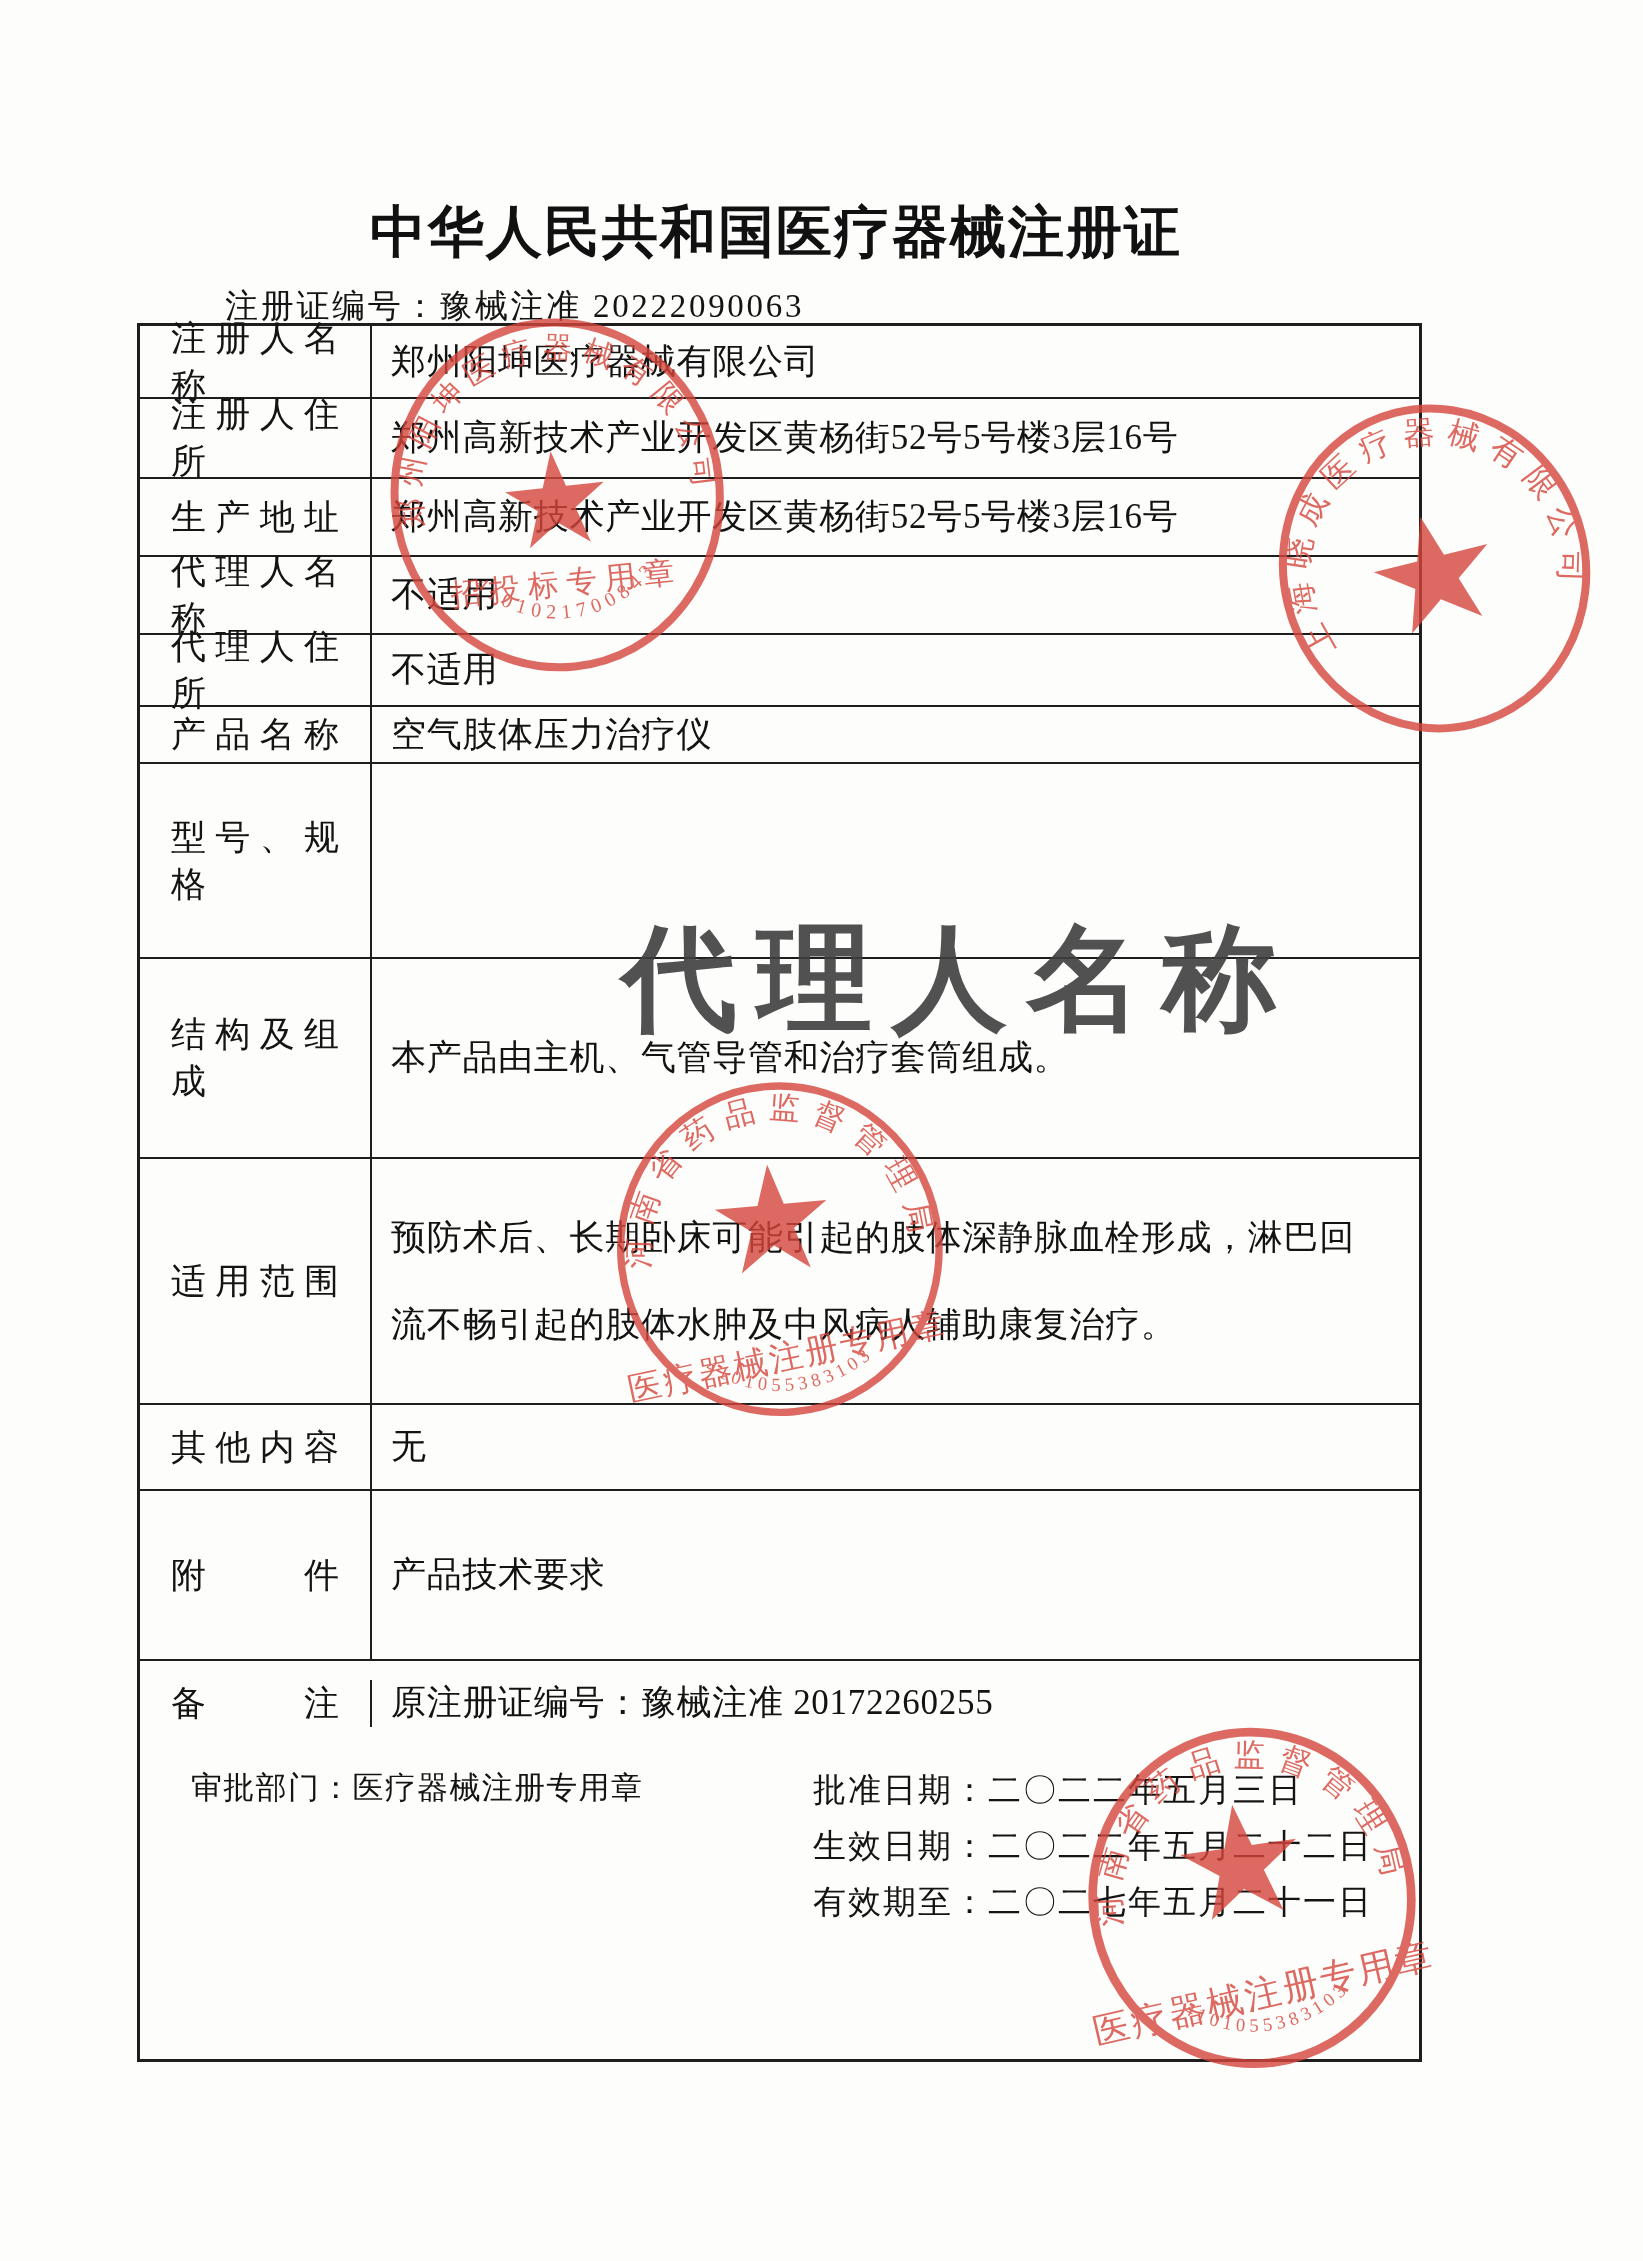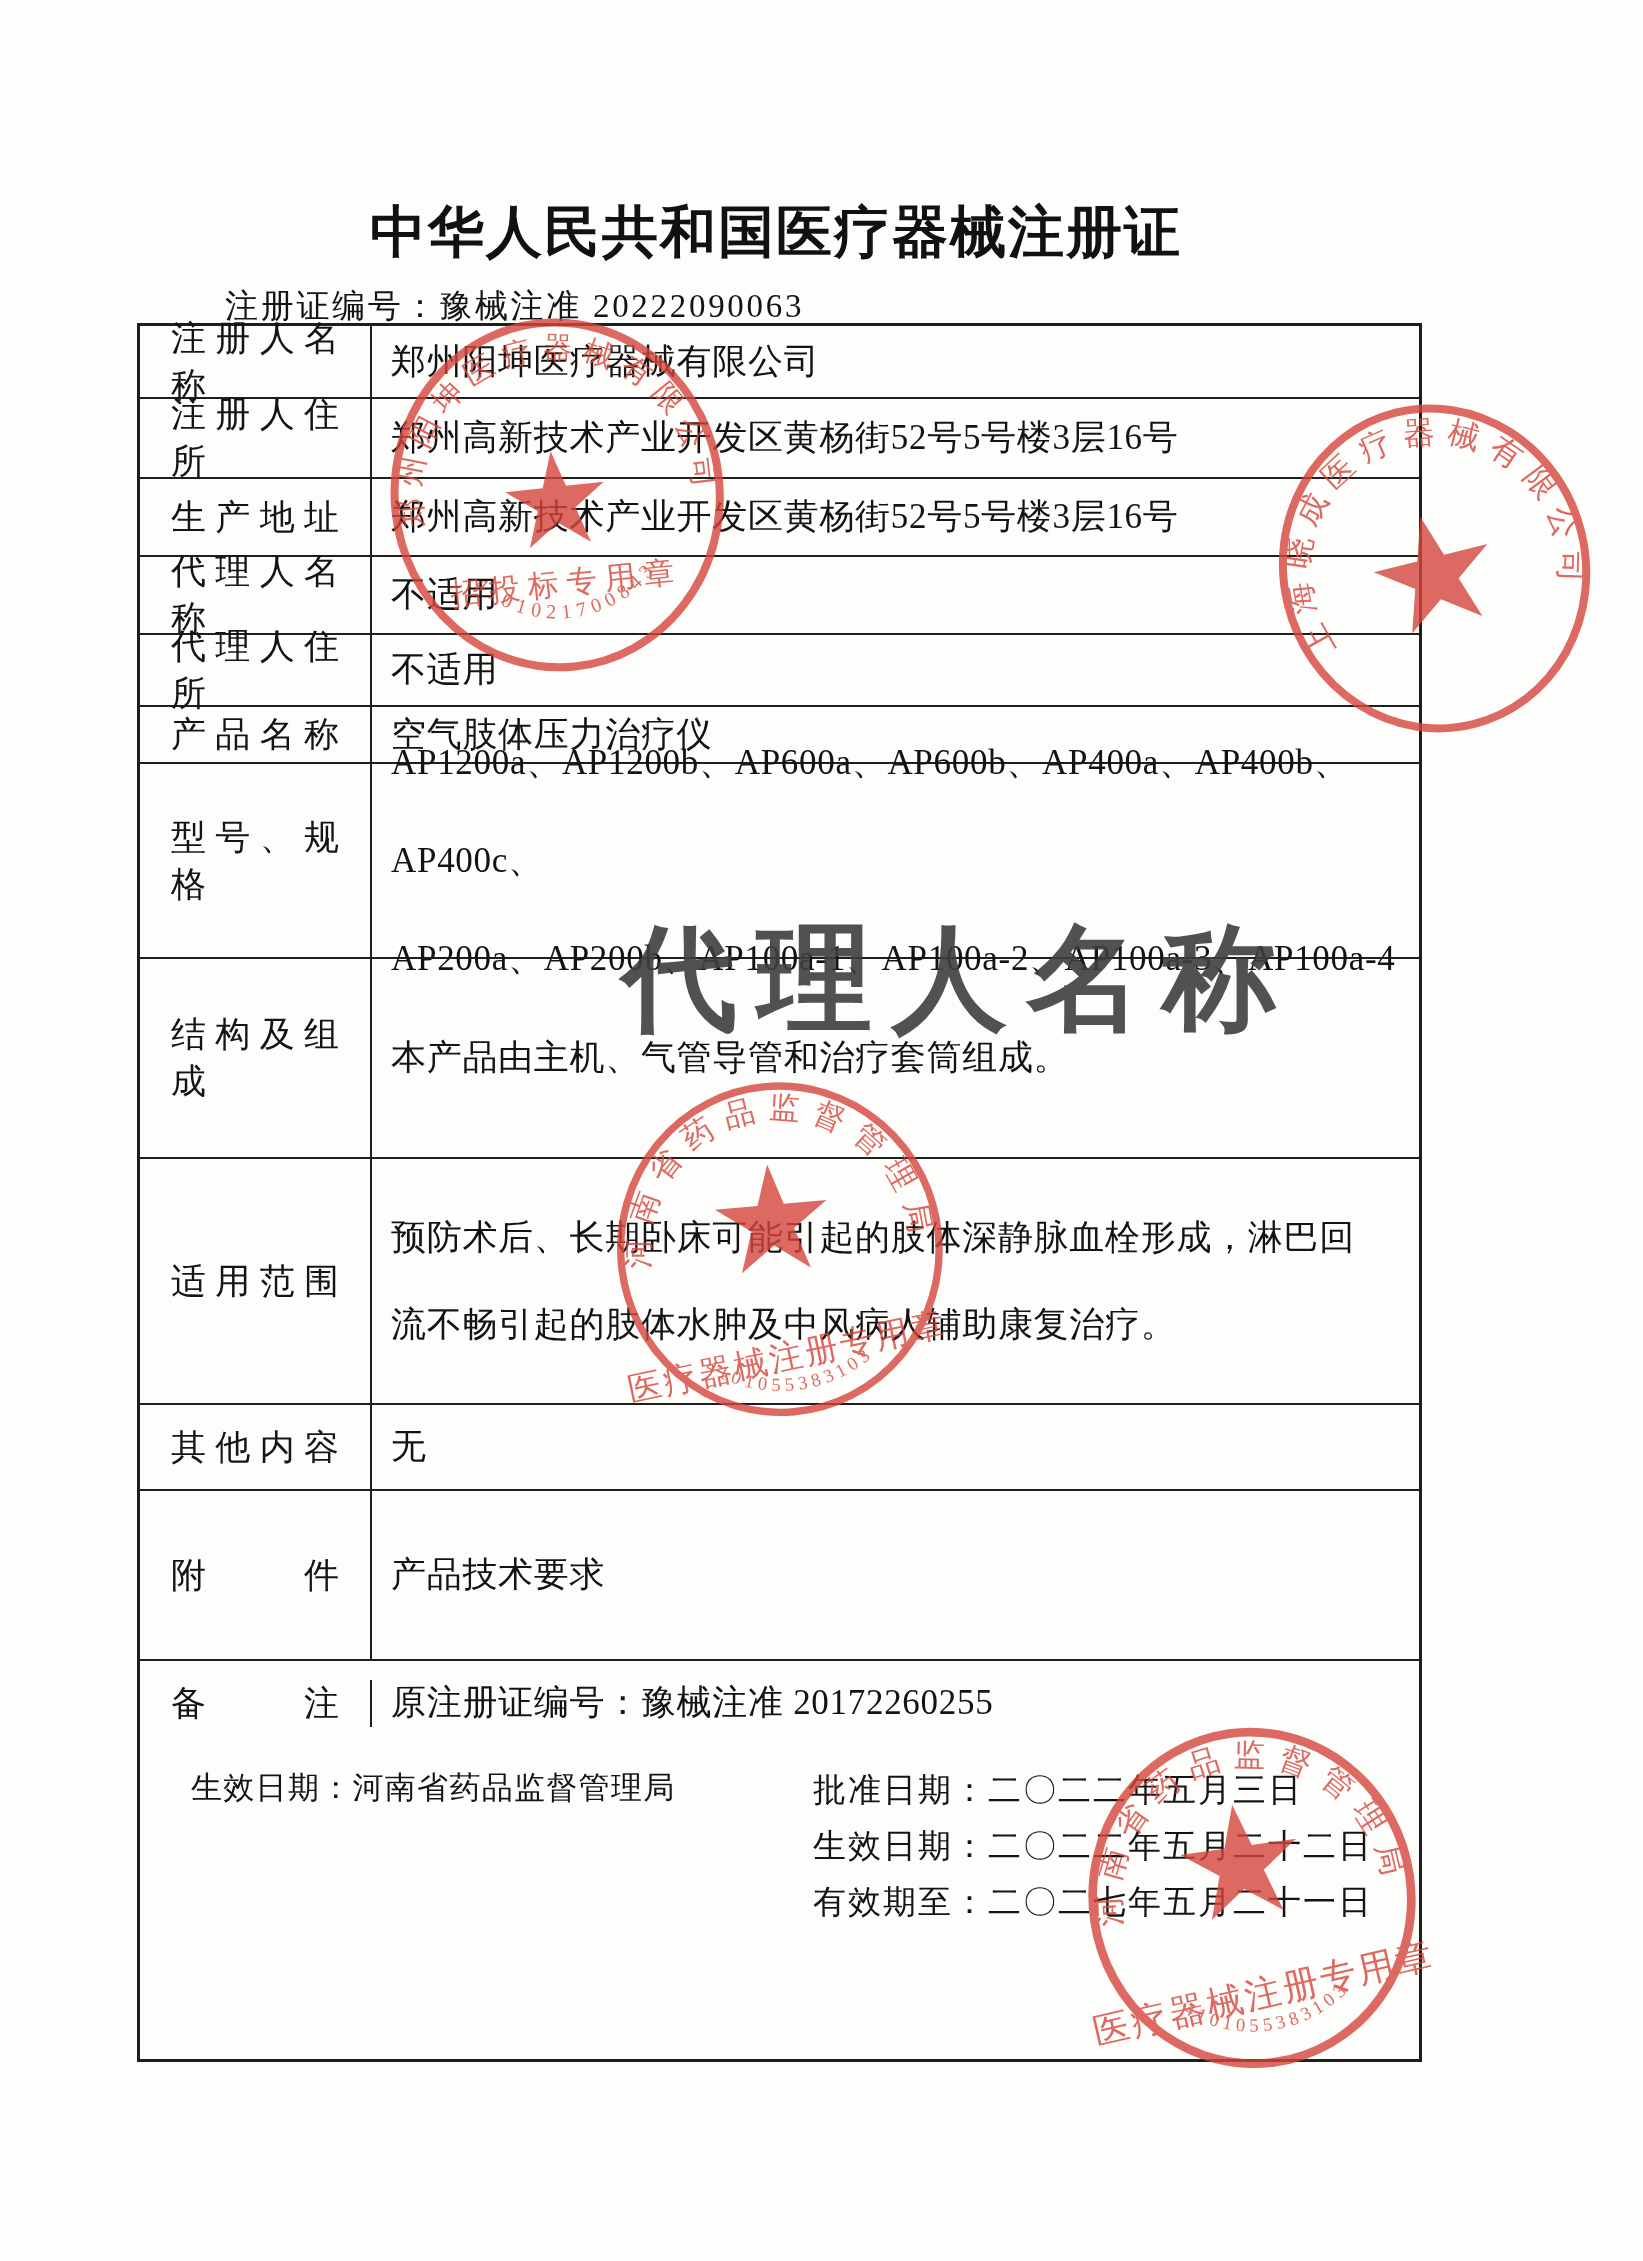--- a/index.html
+++ b/index.html
@@ -124,24 +124,20 @@
         <span>产品名称</span>
       </div>
     <div class="t-value">
         <span class="cell-line">空气肢体压力治疗仪</span>
       </div>
   </div>
   <div class="t-row r6">
     <div class="t-label">
         <span>型号、规格</span>
       </div>
-    <div class="t-value">
-      <span class="cell-line">AP1200a、AP1200b、AP600a、AP600b、AP400a、AP400b、AP400c、</span>
-      <span class="cell-line">AP200a、AP200b、AP100a-1、AP100a-2、AP100a-3、AP100a-4</span>
-    </div>
   </div>
   <div class="t-row r7">
     <div class="t-label">
         <span>结构及组成</span>
       </div>
     <div class="t-value">
         <span class="cell-line">本产品由主机、气管导管和治疗套筒组成。</span>
       </div>
   </div>
   <div class="t-row r8">
@@ -172,21 +168,21 @@
   <div class="t-row r11">
     <div class="t-label">
         <span>备　注</span>
       </div>
     <div class="t-value">
         <span class="cell-line">原注册证编号：豫械注准 20172260255</span>
       </div>
   </div>
 </div>
 
-<div class="footer-dept">生效日期：河南省药品监督管理局</div>
+<div class="footer-dept">审批部门：医疗器械注册专用章</div>
 <div class="footer-dates">
   <div>批准日期：二〇二二年五月三日</div>
   <div>生效日期：二〇二二年五月二十二日</div>
   <div>有效期至：二〇二七年五月二十一日</div>
 </div>
 
 <div class="watermark">代理人名称</div>
 
 <svg class="stamps" width="1644" height="2261" viewBox="0 0 2458 3381">
   <defs>

